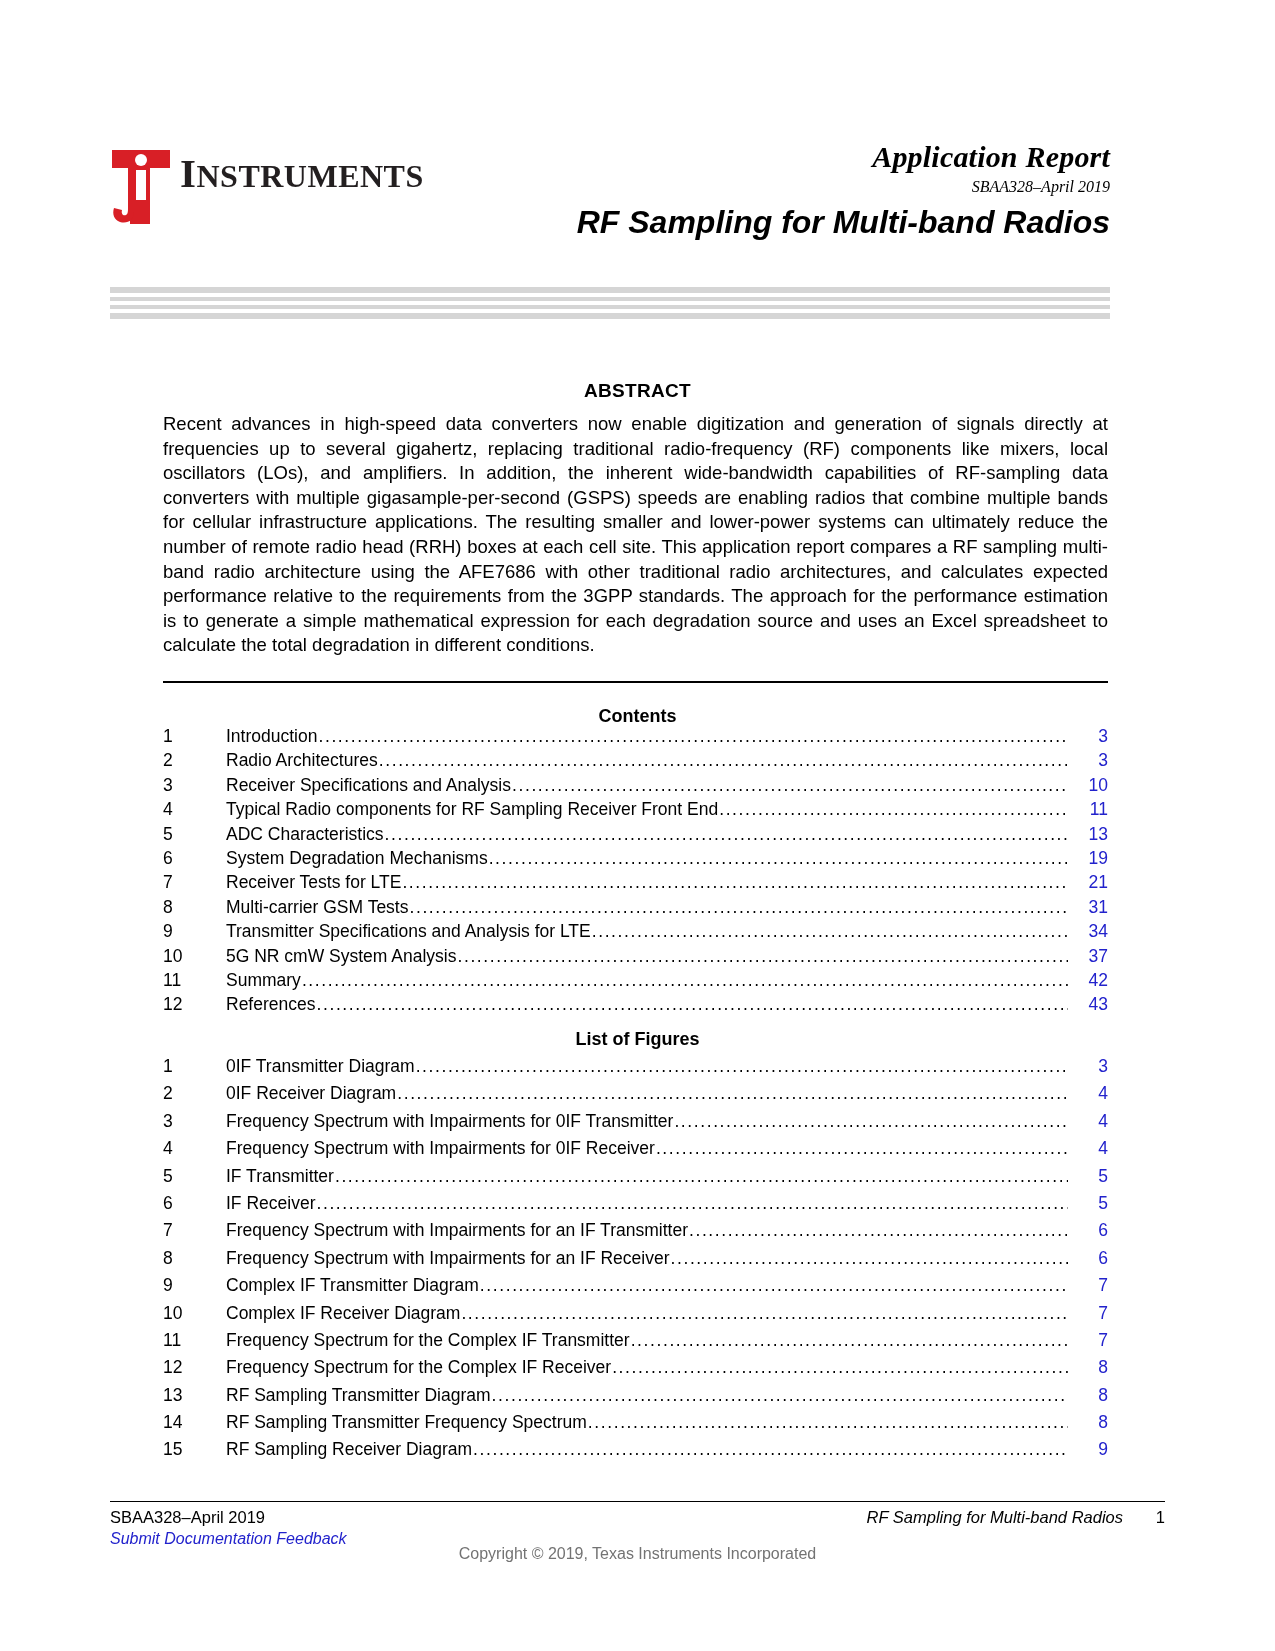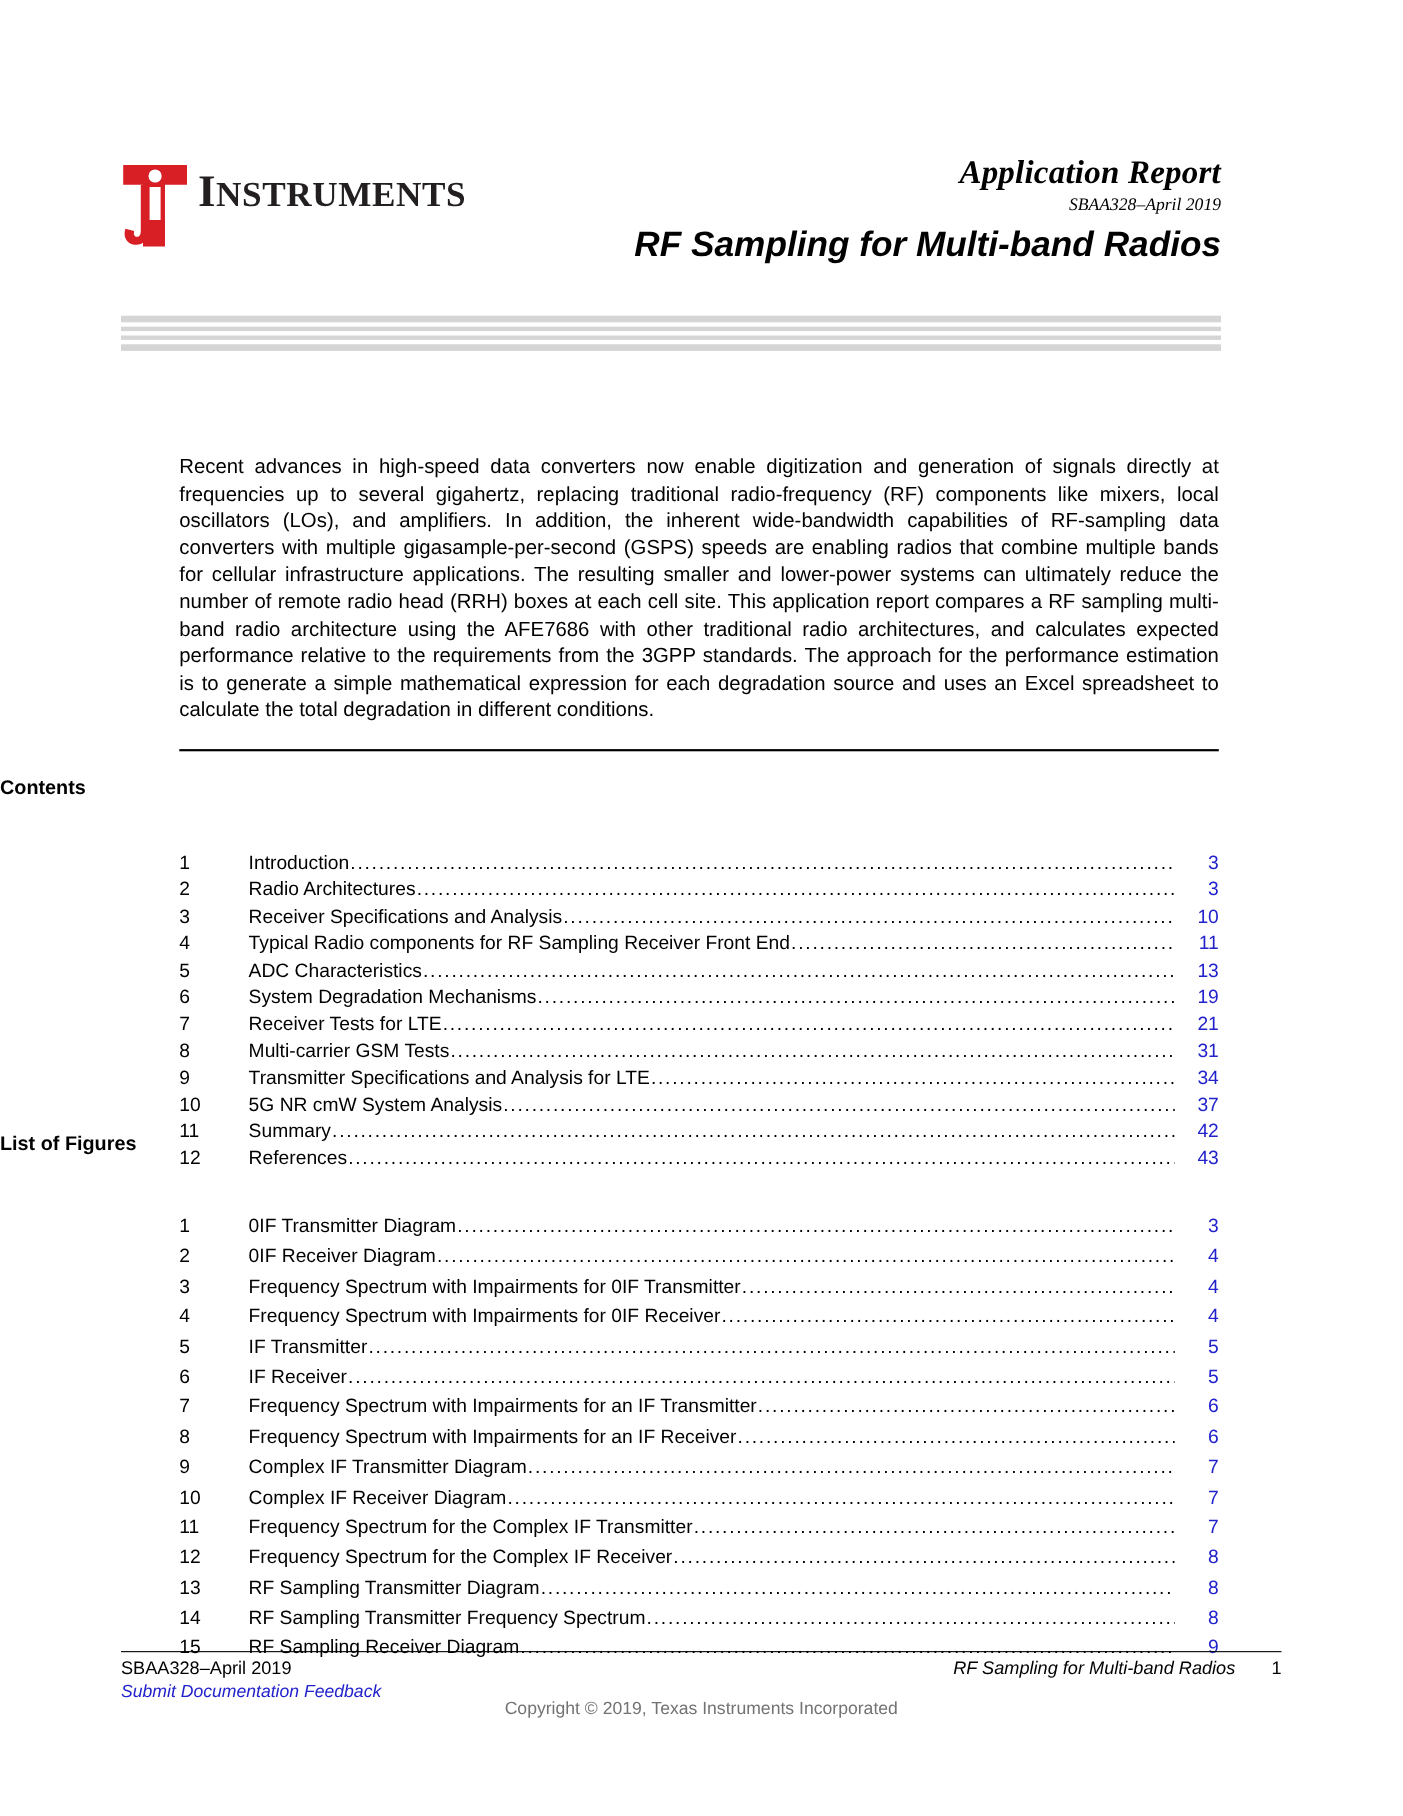--- a/index.html
+++ b/index.html
@@ -136,20 +136,21 @@
     width: 945px;
     height: 2px;
     background: #000;
   }
 
   
   .list-head {
     position: absolute;
     left: 0;
     right: 0;
+    text-align: center;
     font-size: 18px;
     font-weight: bold;
   }
   #contents-head { top: 706px; }
   #figures-head { top: 1029px; }
 
   .toc {
     position: absolute;
     left: 163px;
     width: 945px;
@@ -168,21 +169,20 @@
 
   .toc-num {
     width: 63px;
     flex: none;
     color: #000;
   }
   .toc-label {
     flex: none;
     white-space: nowrap;
     color: #000;
-    margin-top: 48px;
   }
   .toc-dots {
     flex: 1 1 auto;
     overflow: hidden;
     white-space: nowrap;
     color: #000;
     letter-spacing: 1.6px;
     margin: 0 2px 0 1px;
     font-size: 17.5px;
   }
@@ -276,20 +276,21 @@
     <div class="doc-title">RF Sampling for Multi-band Radios</div>
   </div>
 
   <div class="rules">
     <div class="rule-bar"></div>
     <div class="rule-bar thin"></div>
     <div class="rule-bar thin"></div>
     <div class="rule-bar"></div>
   </div>
 
+  <div class="abstract-head">ABSTRACT</div>
   <div class="abstract-body">Recent advances in high-speed data converters now enable digitization and generation of signals directly at frequencies up to several gigahertz, replacing traditional radio-frequency (RF) components like mixers, local oscillators (LOs), and amplifiers. In addition, the inherent wide-bandwidth capabilities of RF-sampling data converters with multiple gigasample-per-second (GSPS) speeds are enabling radios that combine multiple bands for cellular infrastructure applications. The resulting smaller and lower-power systems can ultimately reduce the number of remote radio head (RRH) boxes at each cell site. This application report compares a RF sampling multi-band radio architecture using the AFE7686 with other traditional radio architectures, and calculates expected performance relative to the requirements from the 3GPP standards. The approach for the performance estimation is to generate a simple mathematical expression for each degradation source and uses an Excel spreadsheet to calculate the total degradation in different conditions.</div>
 
   <div class="sep-line"></div>
 
   <div class="list-head" id="contents-head">Contents</div>
   <div class="toc" id="contents-list">
       <div class="toc-row">
         <span class="toc-num">1</span>
         <span class="toc-label">Introduction</span>
         <span class="toc-dots">...............................................................................................................................................................</span>

